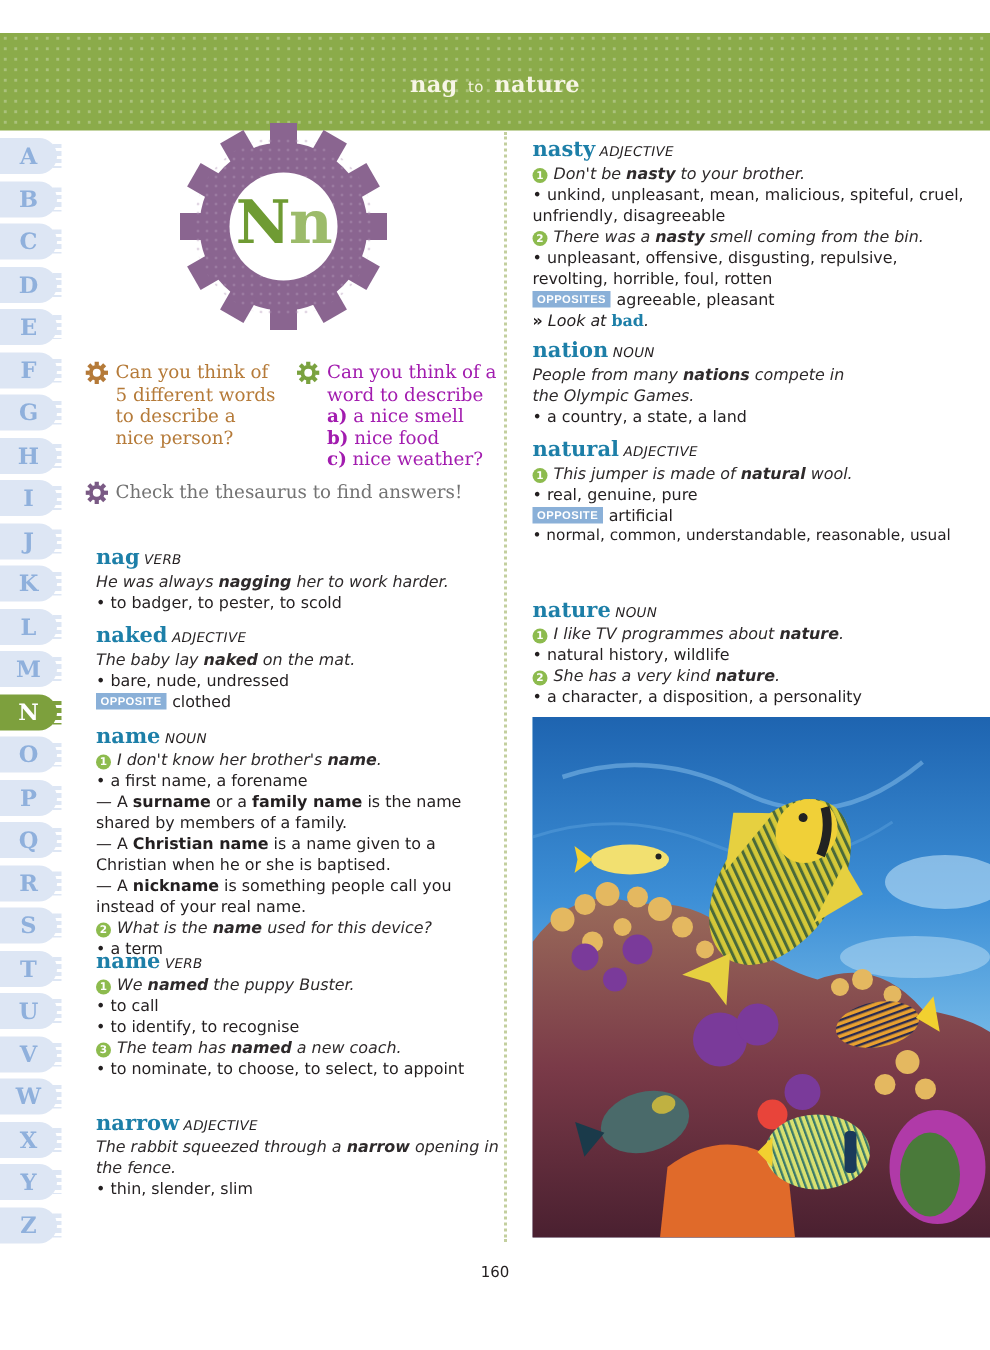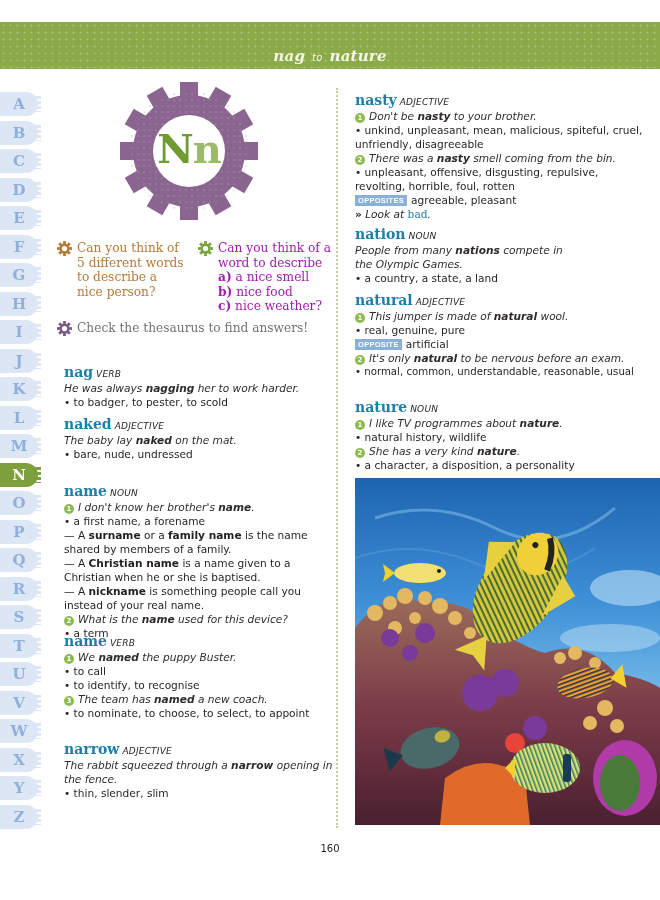--- a/index.html
+++ b/index.html
@@ -1,20 +1,20 @@
 <!DOCTYPE html>
 <html><head>
 <meta charset="utf-8">
 <style>
   html, body { margin:0; padding:0; }
   body { width:660px; height:900px; background:#ffffff; position:relative; overflow:hidden;
          font-family:"DejaVu Sans", sans-serif; color:#231f20; }
-  .header { position:absolute; left:0; top:22px; width:660px; height:47px; background:#8bab4a;
+  .header { position:absolute; left:0; top:22px; width:660px; height:65px; background:#8bab4a;
             background-image: radial-gradient(rgba(255,255,255,0.28) 0.9px, transparent 1.1px);
-            background-size:7px 7px;font-style:italic; }
+            background-size:7px 7px; }
   .header-title { position:absolute; left:0; right:0; top:25px; text-align:center; color:#f7f5e6;
                   font-family:"DejaVu Serif", serif; font-weight:bold; font-size:15px; letter-spacing:0.2px; }
   .header-title .to { font-family:"DejaVu Sans", sans-serif; font-weight:normal; font-size:10px; margin:0 7px; }
 
   .alpha { position:absolute; left:0; top:90px; width:44px; }
   .tab { height:28.5px; position:relative; }
   .tab .pill { position:absolute; left:0; top:2px; width:38px; height:24px; background:#dde6f4;
                border-radius:0 12px 12px 0; }
   .tab .pill::after { content:""; position:absolute; right:-3px; top:4px; width:6px; height:16px;
                background: repeating-linear-gradient(to bottom,#dde6f4 0 3px, transparent 3px 5px); }
@@ -43,21 +43,21 @@
   .ex { font-style:italic; color:#2e2a2b; }
   .ex b { font-weight:bold; }
   .syn { color:#231f20; }
   .num { display:inline-block; width:10px; height:10px; border-radius:50%; background:#8dbb4e; color:#fff;
          font-size:7px; line-height:10px; text-align:center; font-style:normal; font-weight:bold; margin-right:4px; vertical-align:0px; }
   .opp { display:inline-block; background:#8ab0d8; color:#ffffff; font-family:Liberation Sans, sans-serif; font-size:7.5px;
          font-weight:bold; padding:0 3px; line-height:11px; margin-right:4px; letter-spacing:0.3px; vertical-align:1px; }
   .note b { font-weight:bold; }
   .look { font-style:italic; }
   .look .arrows { font-style:normal; font-weight:bold; }
-  .look .ref { font-style:normal; font-weight:normal; color:#1d7fa8; font-family:"DejaVu Serif", serif;text-align:right; }
+  .look .ref { font-style:normal; font-weight:bold; color:#1d7fa8; font-family:"DejaVu Serif", serif;text-align:right; }
 
   .divider { position:absolute; left:336px; top:88px; height:740px; width:0;
              border-left:2px dotted #c3cf9e; }
 
   .photo { position:absolute; left:355px; top:478px; width:305px; height:347px; overflow:hidden;
            background: linear-gradient(180deg,#1b6fb8 0%,#3e92d6 25%,#5aa6e0 45%,#7a5a7a 62%,#8b3a4a 80%,#5a2a3a 100%); }
   .pagenum { position:absolute; left:0; width:660px; top:843px; text-align:center; font-size:10px; color:#231f20; }
 </style>
 </head>
 <body>
@@ -269,20 +269,21 @@
 <div class="entry" style="left:64px; top:365px; width:270px;">
   <div><span class="hw">nag</span><span class="pos">VERB</span></div>
   <div class="ex"><span>He was always </span><b>nagging</b><span> her to work harder.</span></div>
   <div class="syn">• to badger, to pester, to scold</div>
 </div>
 
 <div class="entry" style="left:64px; top:417px; width:270px;">
   <div><span class="hw">naked</span><span class="pos">ADJECTIVE</span></div>
   <div class="ex"><span>The baby lay </span><b>naked</b><span> on the mat.</span></div>
   <div class="syn">• bare, nude, undressed</div>
+  <div><span class="opp">OPPOSITE</span><span>clothed</span></div>
 </div>
 
 <div class="entry" style="left:64px; top:484px; width:272px;">
   <div><span class="hw">name</span><span class="pos">NOUN</span></div>
   <div class="ex"><span class="num">1</span><span>I don't know her brother's </span><b>name</b><span>.</span></div>
   <div class="syn">• a first name, a forename</div>
   <div class="note"><span>— A </span><b>surname</b><span> or a </span><b>family name</b><span> is the name shared by members of a family.</span></div>
   <div class="note"><span>— A </span><b>Christian name</b><span> is a name given to a Christian when he or she is baptised.</span></div>
   <div class="note"><span>— A </span><b>nickname</b><span> is something people call you instead of your real name.</span></div>
   <div class="ex"><span class="num">2</span><span>What is the </span><b>name</b><span> used for this device?</span></div>
@@ -320,21 +321,20 @@
   <div><span class="hw">nation</span><span class="pos">NOUN</span></div>
   <div class="ex" style="width:225px;"><span>People from many </span><b>nations</b><span> compete in the Olympic Games.</span></div>
   <div class="syn">• a country, a state, a land</div>
 </div>
 
 <div class="entry" style="left:355px; top:293px; width:300px;">
   <div><span class="hw">natural</span><span class="pos">ADJECTIVE</span></div>
   <div class="ex"><span class="num">1</span><span>This jumper is made of </span><b>natural</b><span> wool.</span></div>
   <div class="syn">• real, genuine, pure</div>
   <div><span class="opp">OPPOSITE</span><span>artificial</span></div>
-  <div class="ex"><span class="num">2</span><span>It's only </span><b>natural</b><span> to be nervous before an exam.</span></div>
   <div class="syn" style="font-size:10.2px;">• normal, common, understandable, reasonable, usual</div>
 </div>
 
 <div class="entry" style="left:355px; top:400px; width:290px;">
   <div><span class="hw">nature</span><span class="pos">NOUN</span></div>
   <div class="ex"><span class="num">1</span><span>I like TV programmes about </span><b>nature</b><span>.</span></div>
   <div class="syn">• natural history, wildlife</div>
   <div class="ex"><span class="num">2</span><span>She has a very kind </span><b>nature</b><span>.</span></div>
   <div class="syn">• a character, a disposition, a personality</div>
 </div>

